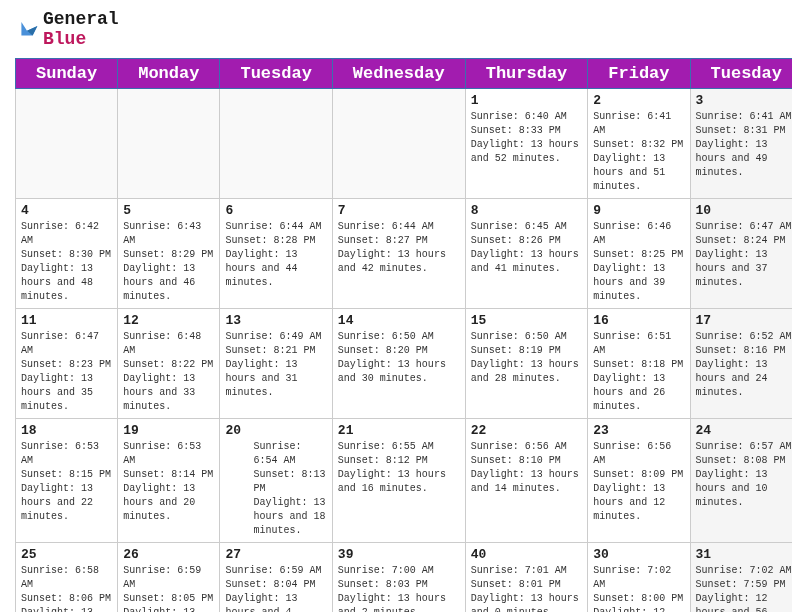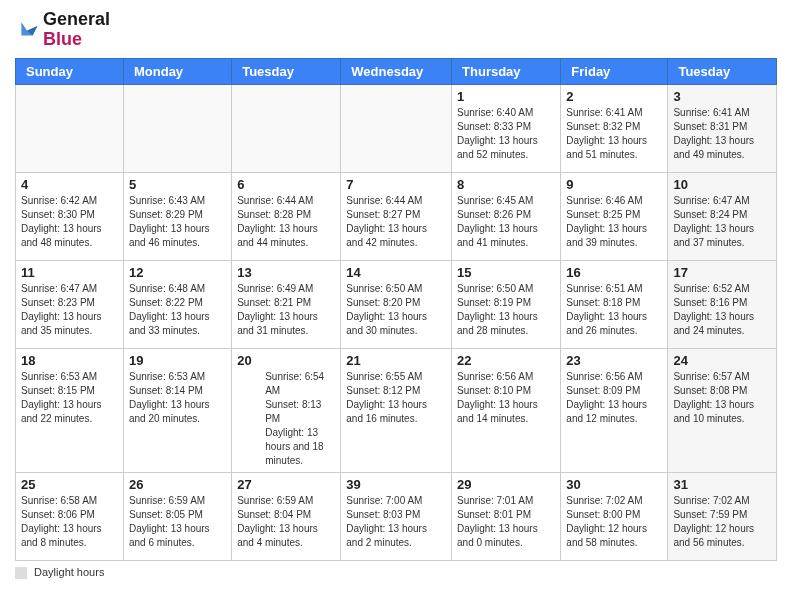--- a/index.html
+++ b/index.html
@@ -1,39 +1,39 @@
 <!DOCTYPE html>
 <html><head>
   <meta charset="utf-8">
   <style>
     * { box-sizing: border-box; margin: 0; padding: 0; }
     body { font-family: Arial, sans-serif; background: #fff; width: 792px; height: 612px; overflow: hidden; }
     
-    .page { width: 792px; height: 551px; padding: 10px 15px; }
+    .page { width: 792px; height: 551px; padding: 10px 15px; font-family: Liberation Mono, monospace; }
     
     .header { display: flex; justify-content: space-between; align-items: flex-start; margin-bottom: 8px; }
     
     .logo { display: flex; align-items: center; }
     .logo-text { font-size: 18px; font-weight: bold; color: #1a1a1a; line-height: 1.1; }
     .logo-text .general { display: block; }
     .logo-text .blue { display: block; color: #be185d; }
     .logo-icon { width: 24px; height: 24px; margin-right: 4px; }
     
     .title-section { text-align: right; }
     .main-title { font-size: 36px; font-weight: bold; color: #1a1a1a; }
     .subtitle { font-size: 14px; color: #555; }
     
     .calendar { width: 100%; border-collapse: collapse; }
     
     .calendar th {
-      background-color: #3b82f6;
+      background-color: #a21caf;
       color: white;
       text-align: left;
-      padding: 5px 10px;
-      font-size: 13px;
+      padding: 5px 20px;
+      font-size: 17px;
       font-weight: bold;
       border: 1px solid #3a6faf;
     }
     
     .calendar td {
       border: 1px solid #ccc;
       vertical-align: top;
       padding: 4px 5px;
       width: 113px;
       height: 88px;
@@ -266,21 +266,21 @@
 Sunset: 8:04 PM
 Daylight: 13 hours and 4 minutes.</div>
           </td>
           <td>
             <span class="day-num">39</span>
             <div class="day-info" style="white-space: pre-line;">Sunrise: 7:00 AM
 Sunset: 8:03 PM
 Daylight: 13 hours and 2 minutes.</div>
           </td>
           <td>
-            <span class="day-num">29</span>
+            <span class="day-num">40</span>
             <div class="day-info" style="white-space: pre-line;">Sunrise: 7:01 AM
 Sunset: 8:01 PM
 Daylight: 13 hours and 0 minutes.</div>
           </td>
           <td>
             <span class="day-num">30</span>
             <div class="day-info" style="white-space: pre-line;">Sunrise: 7:02 AM
 Sunset: 8:00 PM
 Daylight: 12 hours and 58 minutes.</div>
           </td>

